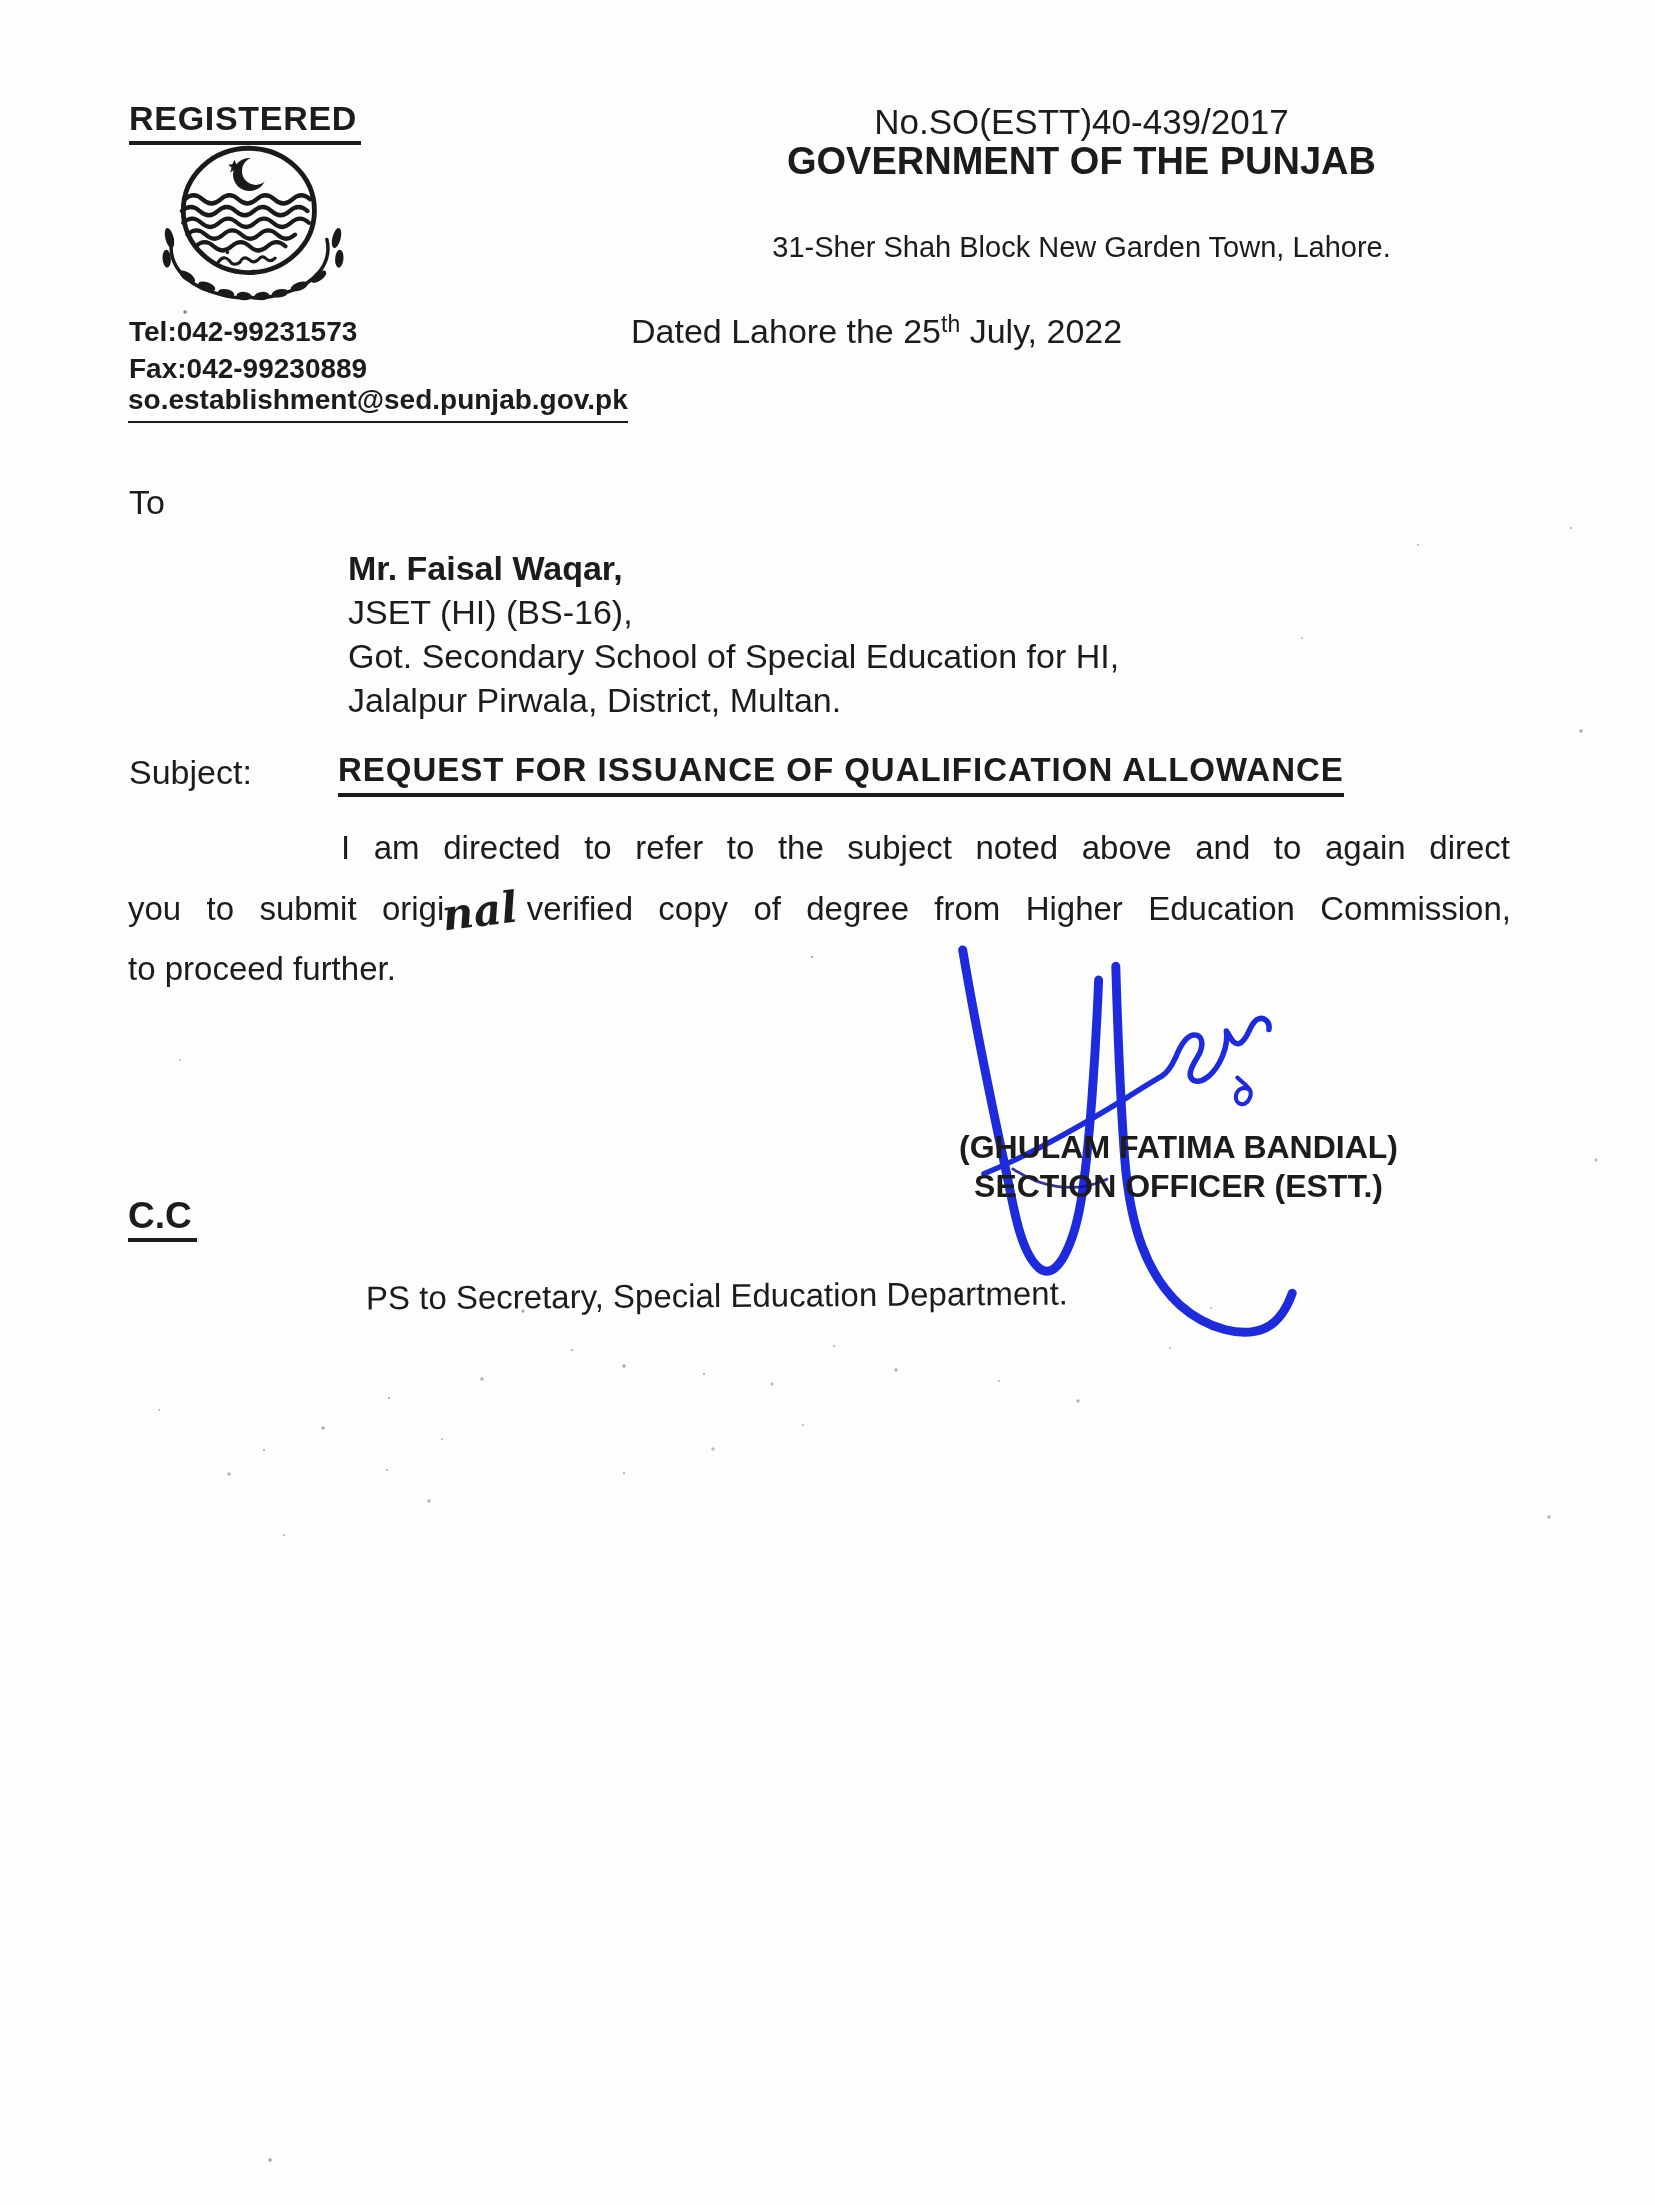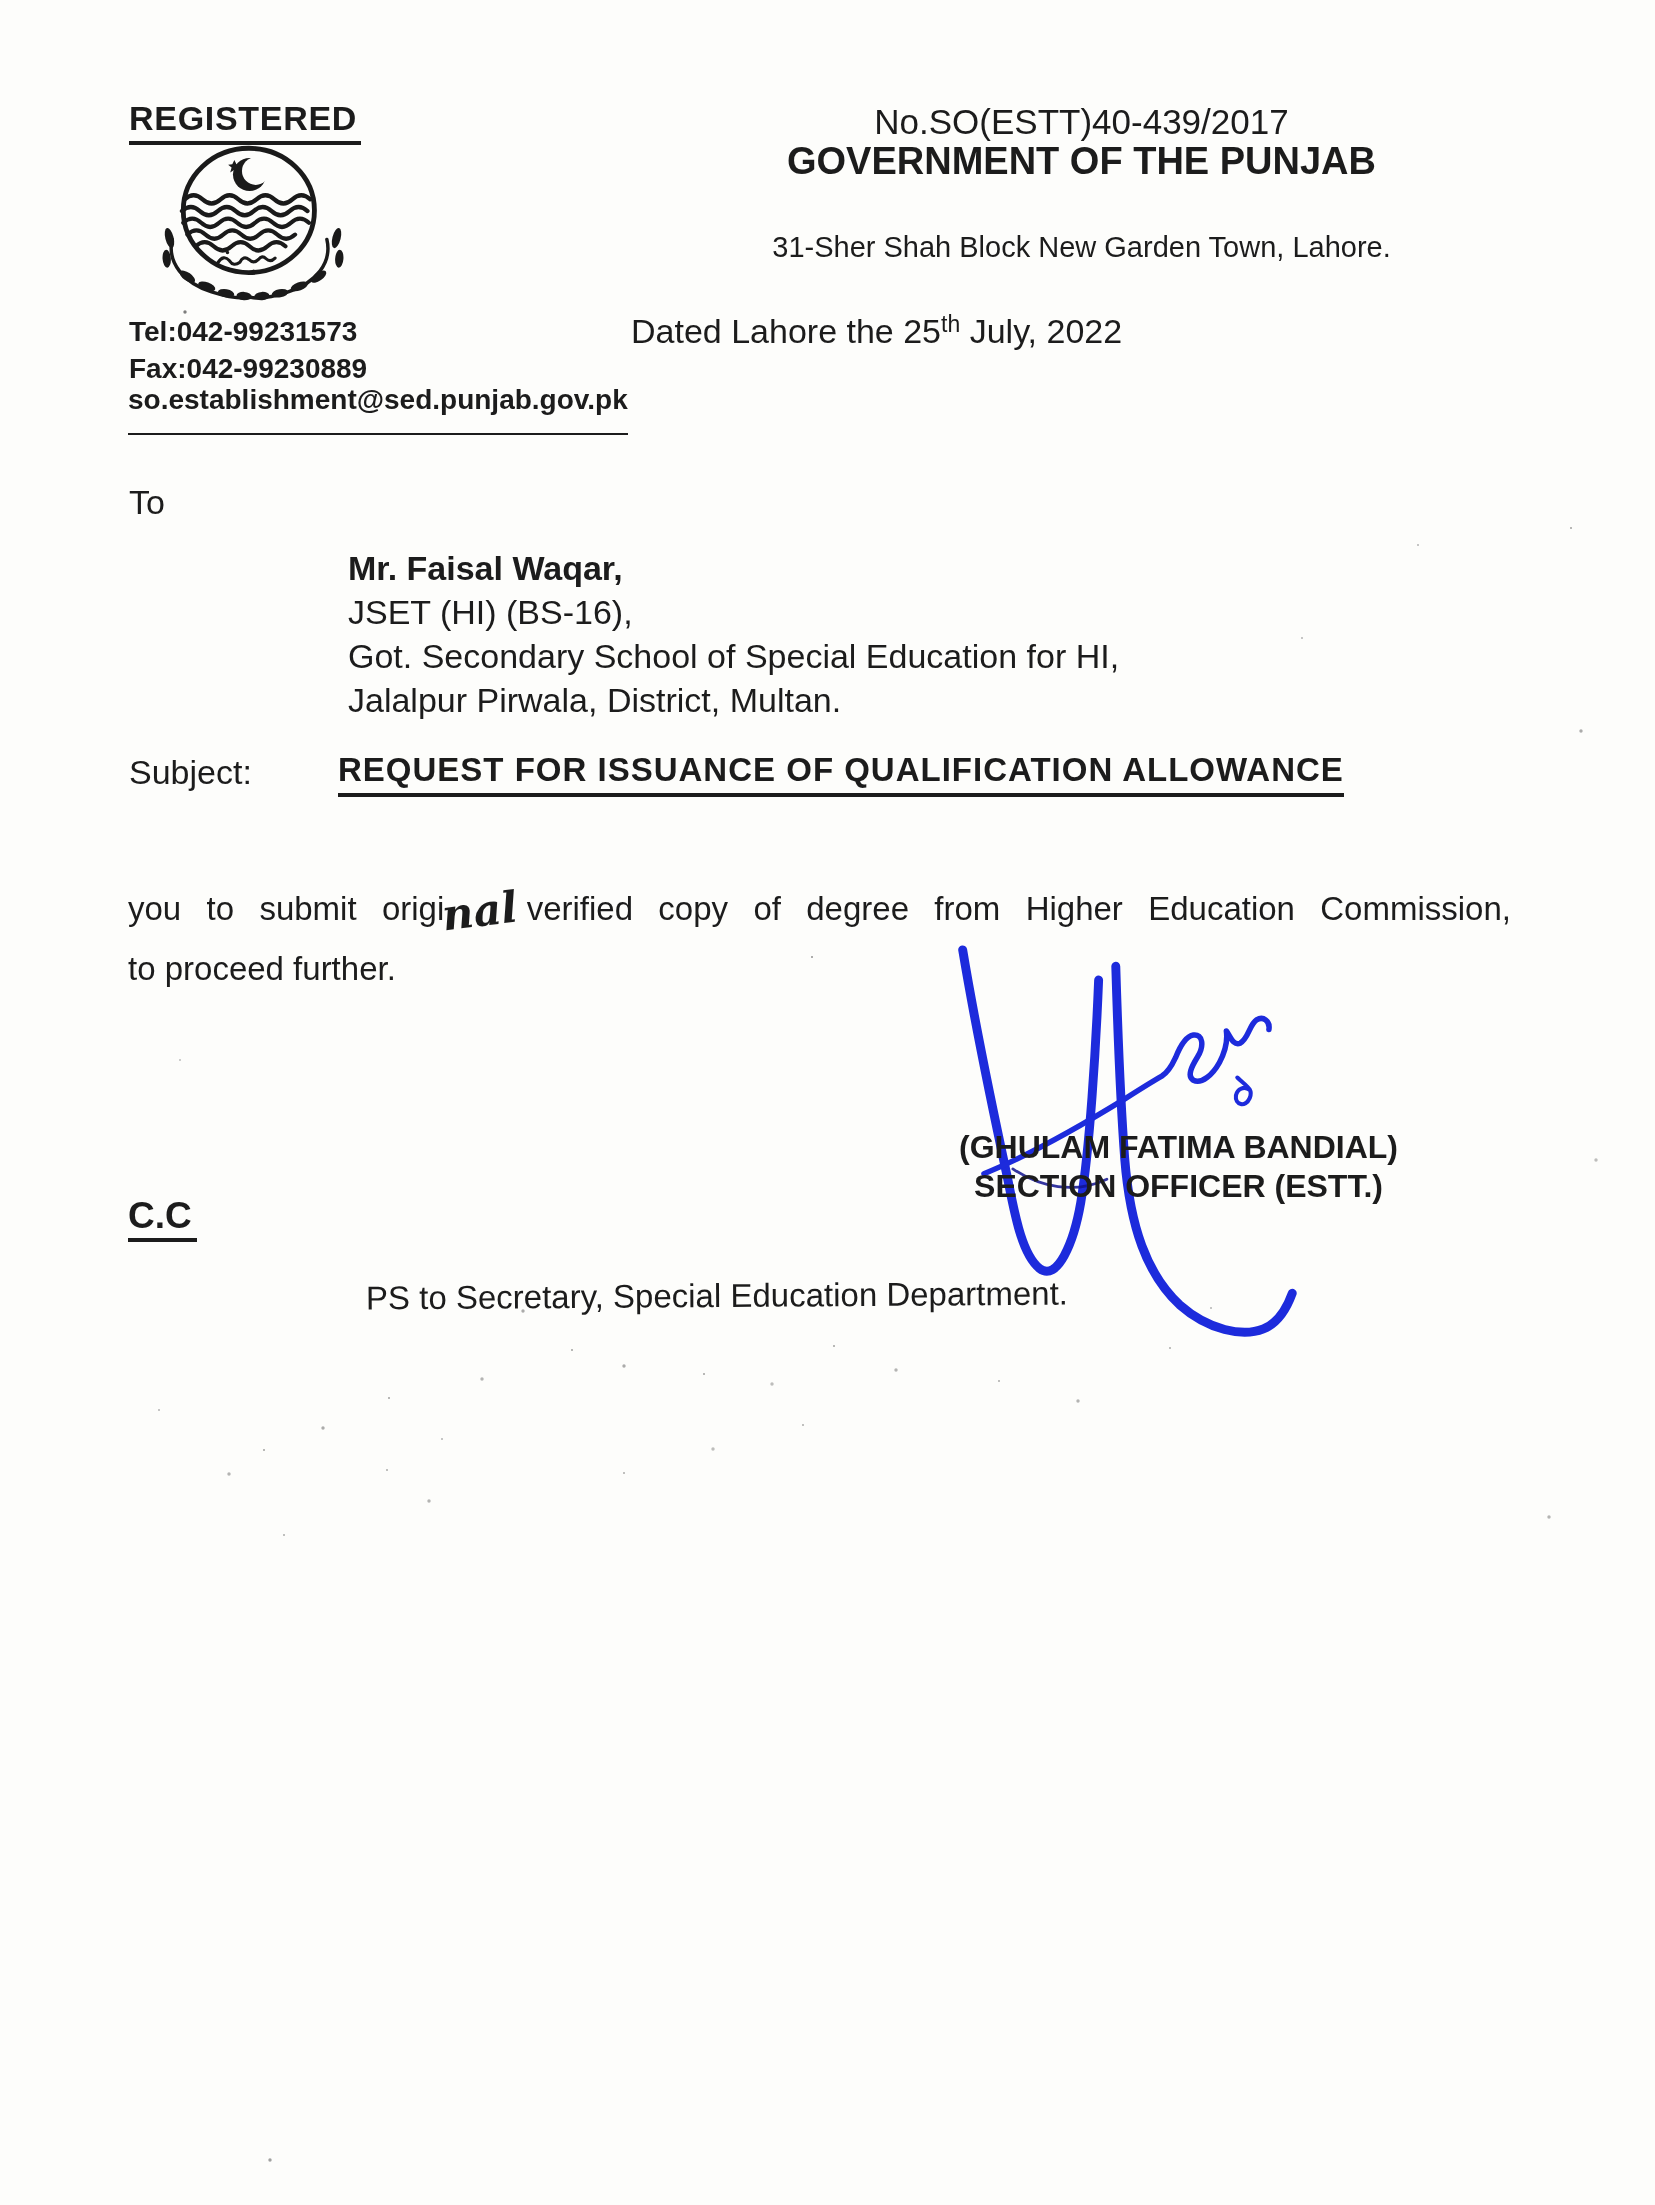--- a/index.html
+++ b/index.html
@@ -17,21 +17,21 @@
   
   .registered{
     left:129px; top:99px;
     font-size:34px; font-weight:bold; letter-spacing:0.7px;
     border-bottom:4.1px solid #1c1c1c; padding:0 4.1px 2.7px 0;
   }
   .emblem{left:146px; top:140px; width:214px; height:165px;}
   .contact{font-size:28px; font-weight:bold;}
   .tel{left:129px; top:316px;}
   .fax{left:129px; top:353px;}
-  .email{left:128px; top:384px; border-bottom:2.7px solid #1c1c1c; padding-bottom:17px;}
+  .email{left:128px; top:384px; border-bottom:2.7px solid #1c1c1c; padding-bottom:5px;}
 
   
   .hdr-center{left:669px; width:825px; text-align:center;}
   .refno{top:102px; font-size:35px;}
   .org1{top:140px; font-size:38px; font-weight:bold;}
   .org2{top:184px; font-size:38px; font-weight:bold;}
   .orgaddr{top:231px; font-size:29px;}
   .dateline{left:631px; width:825px; top:311px; font-size:34px; text-align:left;}
   .dateline sup{font-size:23px; vertical-align:11px;}
 
@@ -180,20 +180,21 @@
   <div class="abs recipient">
     <div class="r1">Mr. Faisal Waqar,</div>
     <div>JSET (HI) (BS-16),</div>
     <div>Got. Secondary School of Special Education for HI,</div>
     <div>Jalalpur Pirwala, District, Multan.</div>
   </div>
 
   <div class="abs subject-label">Subject:</div>
   <div class="abs subject-text">REQUEST FOR ISSUANCE OF QUALIFICATION ALLOWANCE</div>
 
+  <div class="abs bodyline jline b1">I am directed to refer to the subject noted above and to again direct</div>
   <div class="abs bodyline jline b2"><span>you to submit origi</span><span class="handwritten">nal</span><span>verified copy of degree from Higher Education Commission,</span></div>
   <div class="abs bodyline b3">to proceed further.</div>
 
   <svg class="abs signature-svg" viewBox="0 0 575 600" aria-hidden="true">
     <g fill="none" stroke="#1d2bdc" stroke-linecap="round" stroke-linejoin="round">
       <path stroke-width="13" d="M62,26 C76,110 104,250 126,352 C136,399 146,468 174,490 C200,510 224,452 234,394 C247,316 256,170 260,70"></path>
       <path stroke-width="13" d="M285,50 C288,150 292,250 298,330 C306,430 330,498 378,543 C420,580 470,590 500,578 C520,570 534,548 542,526"></path>
       <path stroke-width="8" d="M93,352 C160,325 230,285 300,242 C322,228 338,218 352,210 C360,205 366,196 372,183 C378,168 386,152 398,150 C412,148 414,166 404,182 C396,195 388,210 398,216 C410,222 426,208 436,190 C444,175 448,158 446,144 C452,152 456,166 466,162 C478,156 480,134 490,128 C500,122 510,130 508,142"></path>
       <path stroke-width="6" d="M462,212 C474,224 486,228 480,242 C474,256 458,252 460,238 C462,228 472,224 480,230"></path>
       <path stroke-width="4" stroke="#10128f" opacity="0.85" d="M135,345 C175,372 225,382 272,360"></path>

